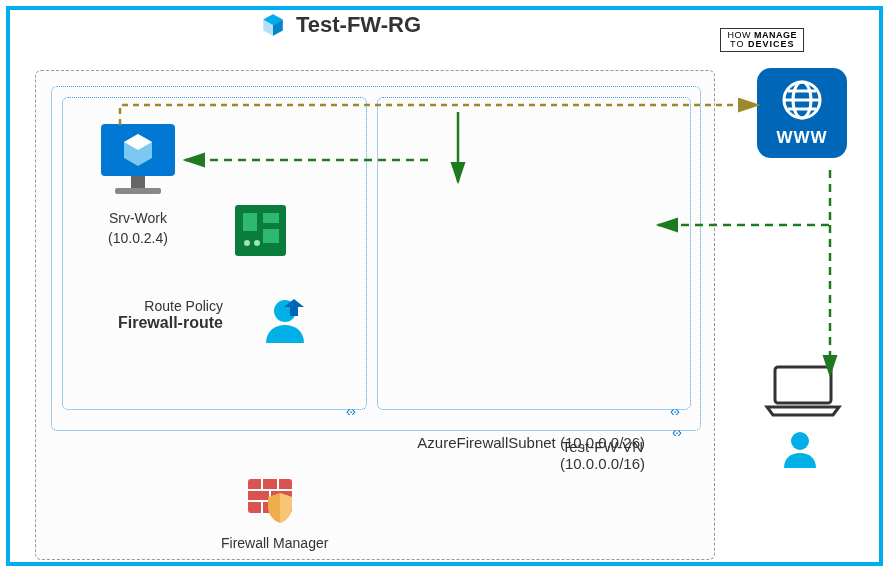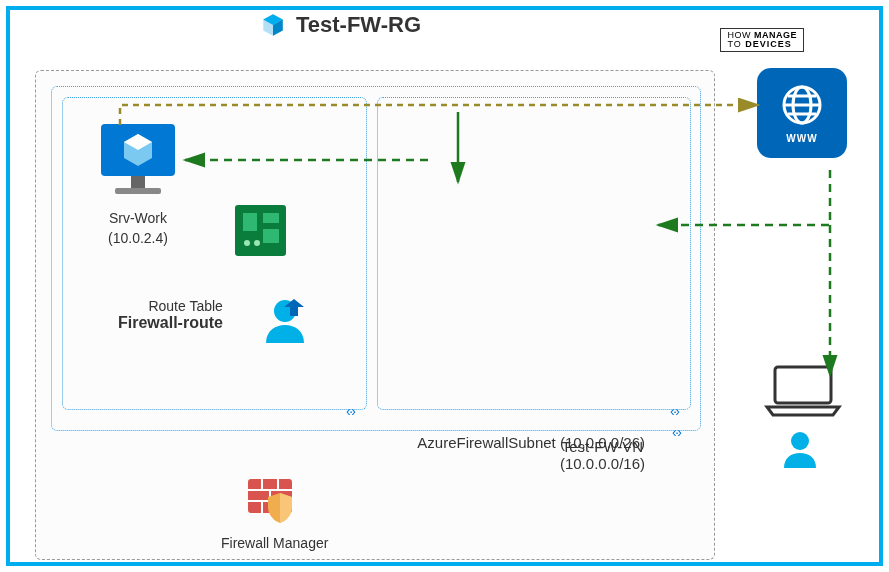--- a/index.html
+++ b/index.html
@@ -4,21 +4,21 @@
 <style>
   * { box-sizing: border-box; margin: 0; padding: 0; }
   body { font-family: 'Segoe UI', Arial, sans-serif; background: #fff; width: 889px; height: 572px; position: relative; overflow: hidden; }
   
   .outer-frame { position: absolute; top: 6px; left: 6px; right: 6px; bottom: 6px; border: 4px solid #00aeef; background: #fff; }
   
   .title-bar { position: absolute; top: 2px; left: 250px; display: flex; align-items: center; gap: 10px; }
   .cube-icon { width: 26px; height: 26px; }
   .title-text { font-size: 22px; font-weight: 600; color: #333; }
   
-  .watermark { position: absolute; top: 18px; right: 75px; font-size: 9px; line-height: 1; border: 1px solid #333; padding: 2px 6px; background: #fff; letter-spacing: 0.5px; }
+  .watermark { position: absolute; top: 18px; right: 75px; font-size: 9px; line-height: 1; border: 1px solid #333; padding: 2px 6px; background: #fff; letter-spacing: 0.5px; text-align: center; }
   .watermark .line1 { font-weight: 300; }
   .watermark .line1 b { font-weight: 700; }
   .watermark .line2 { font-weight: 700; letter-spacing: 1px; }
   
   .rg-box { position: absolute; top: 60px; left: 25px; width: 680px; height: 490px; border: 1.5px dashed #999; border-radius: 6px; background: #fcfcfc; }
   
   .vnet-box { position: absolute; top: 15px; left: 15px; width: 650px; height: 345px; border: 1.5px dotted #3b9fe0; border-radius: 6px; }
   .vnet-label { position: absolute; bottom: -42px; right: 55px; text-align: center; font-size: 15px; color: #333; }
   .vnet-label .ip { display: block; }
   .movers { position: absolute; font-size: 14px; color: #0078d4; letter-spacing: -2px; }
@@ -31,21 +31,21 @@
   .icon-block { position: absolute; text-align: center; }
   .icon-block .lbl { font-size: 14px; color: #333; margin-top: 4px; }
   .route-lbl { font-size: 14px; color: #333; text-align: right; }
   .route-lbl .bold { font-size: 16px; font-weight: 600; }
   
   .bottom-icons { position: absolute; bottom: 8px; left: 185px; display: flex; gap: 50px; }
   .bi { text-align: center; }
   .bi .lbl { font-size: 14px; color: #333; margin-top: 4px; }
   
   .www-box { position: absolute; top: 58px; right: 32px; width: 90px; height: 90px; background: #0067b8; border-radius: 14px; display: flex; flex-direction: column; align-items: center; justify-content: center; }
-  .www-txt { color: #fff; font-weight: 700; font-size: 10px; letter-spacing: 1px; margin-top: 2px; }
+  .www-txt { color: #fff; font-weight: 700; font-size: 17px; letter-spacing: 1px; margin-top: 2px; }
   
   .laptop { position: absolute; bottom: 140px; right: 36px; }
   .user-ext { position: absolute; bottom: 88px; right: 58px; }
   
   svg.arrow { position: absolute; overflow: visible; pointer-events: none; }
 </style>
 </head>
 <body>
 
 <div class="outer-frame">
@@ -102,21 +102,21 @@
         <div class="icon-block" style="top:195px; left:195px;">
           <span>
             <svg width="55" height="55" viewBox="0 0 55 55">
               <circle cx="27" cy="18" r="11" fill="#00b0e6"></circle>
               <path d="M8 50c0-12 9-18 19-18s19 6 19 18z" fill="#00b0e6"></path>
               <path d="M36 6l-10 8h6v9h8v-9h6z" fill="#0067b8"></path>
             </svg>
           </span>
         </div>
         <div class="route-lbl" style="position:absolute; top:200px; left:55px;">
-          <div>Route Table</div>
+          <div>Route Policy</div>
           <div class="bold">Firewall-route</div>
         </div>
 
         <span class="movers" style="bottom:-10px; right:12px;">‹·›</span>
       </div>
 
       <div class="subnet-box subnet-right">
 
 
 

